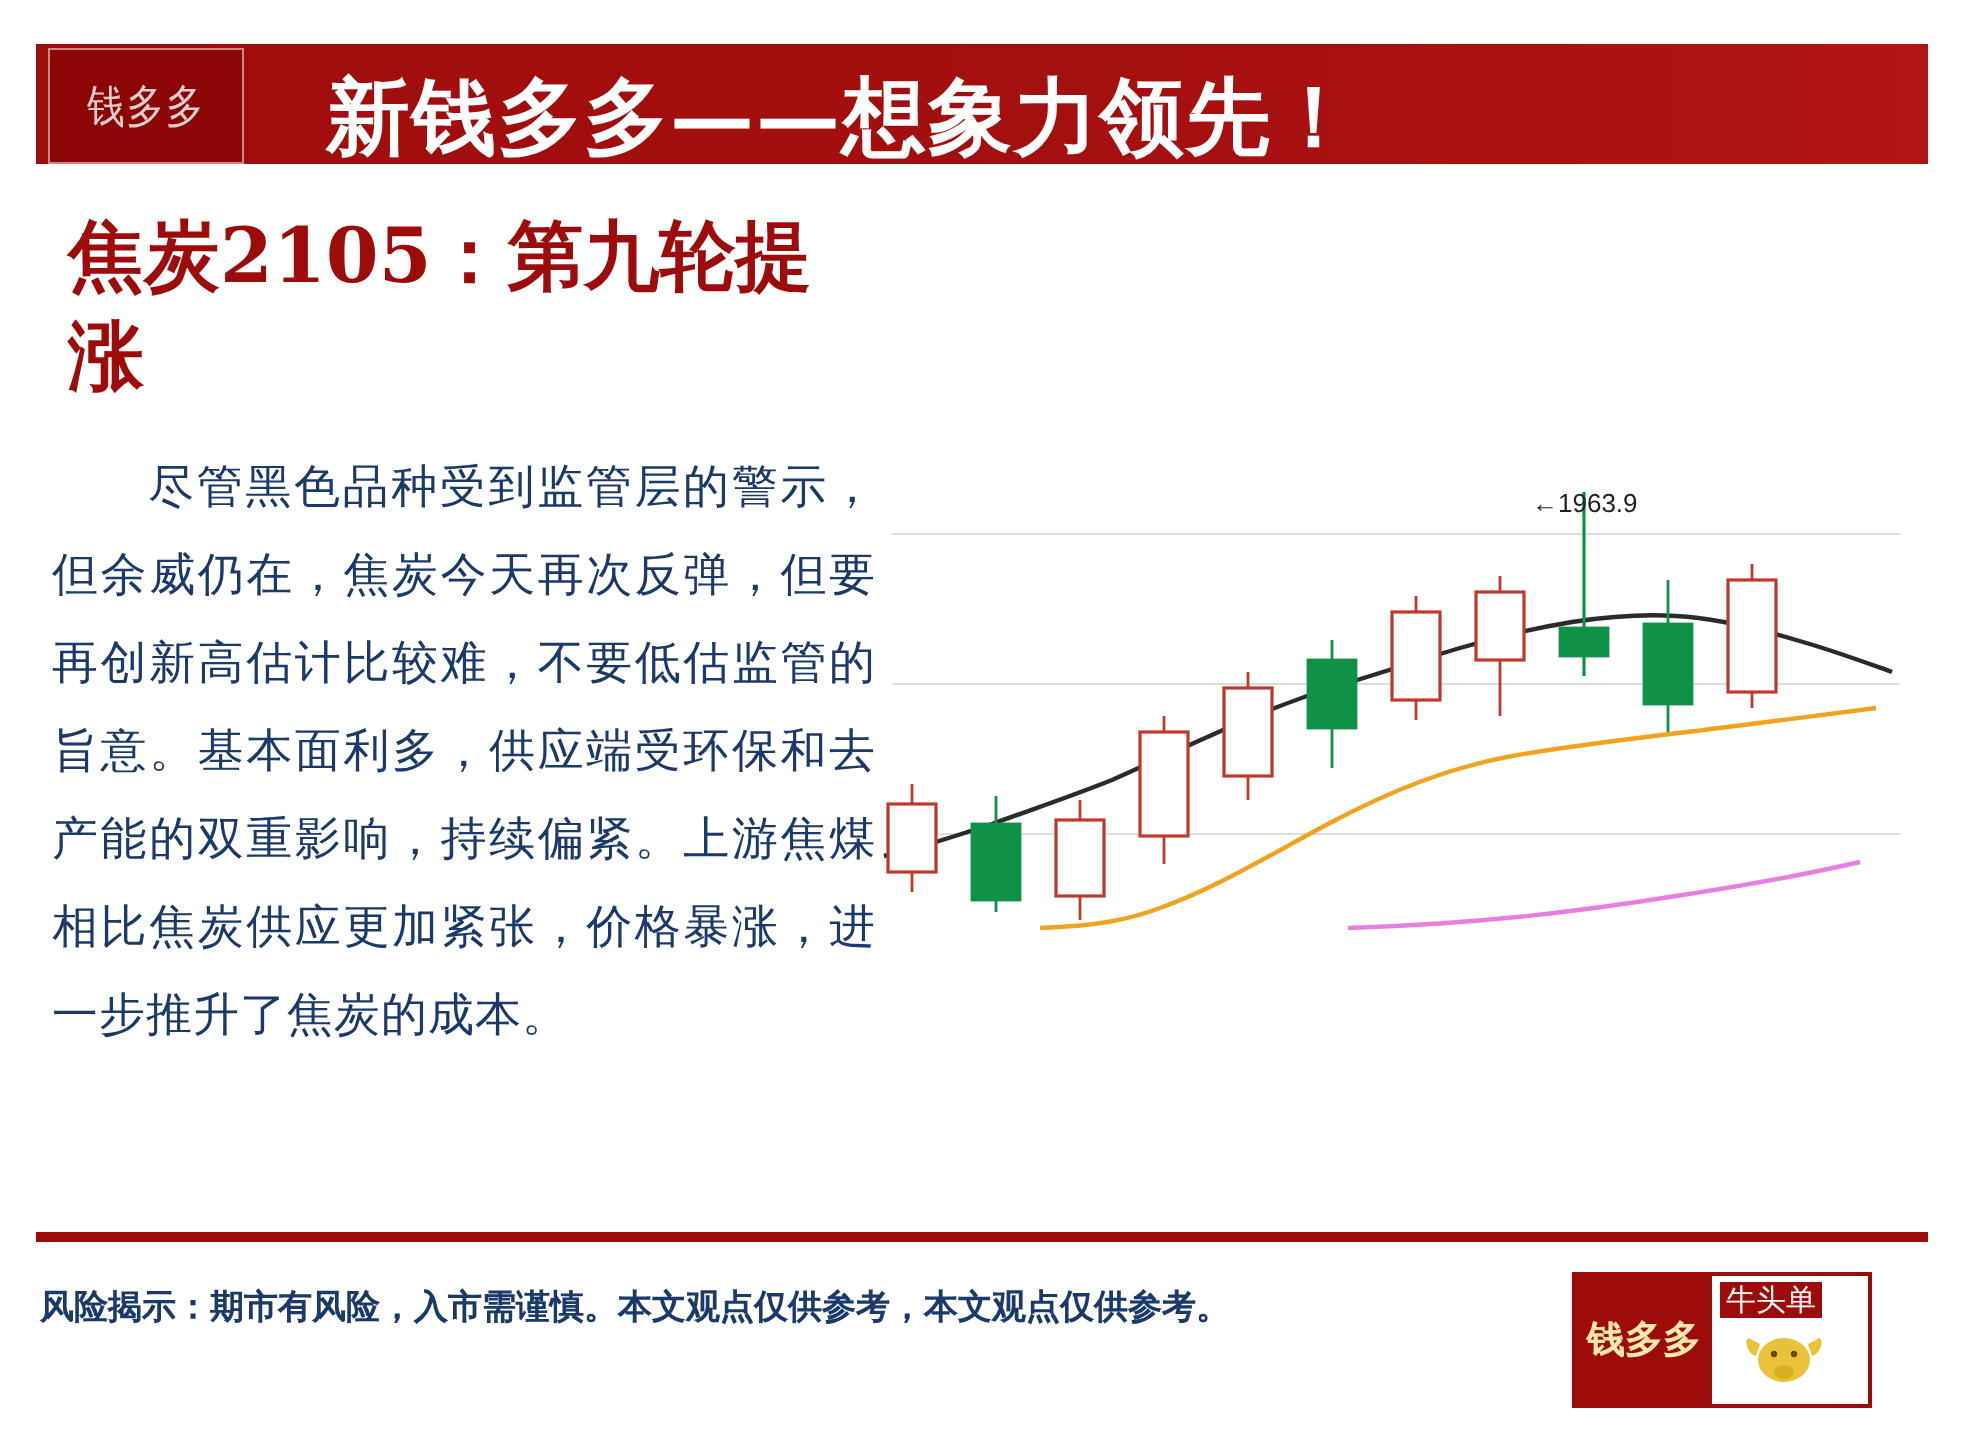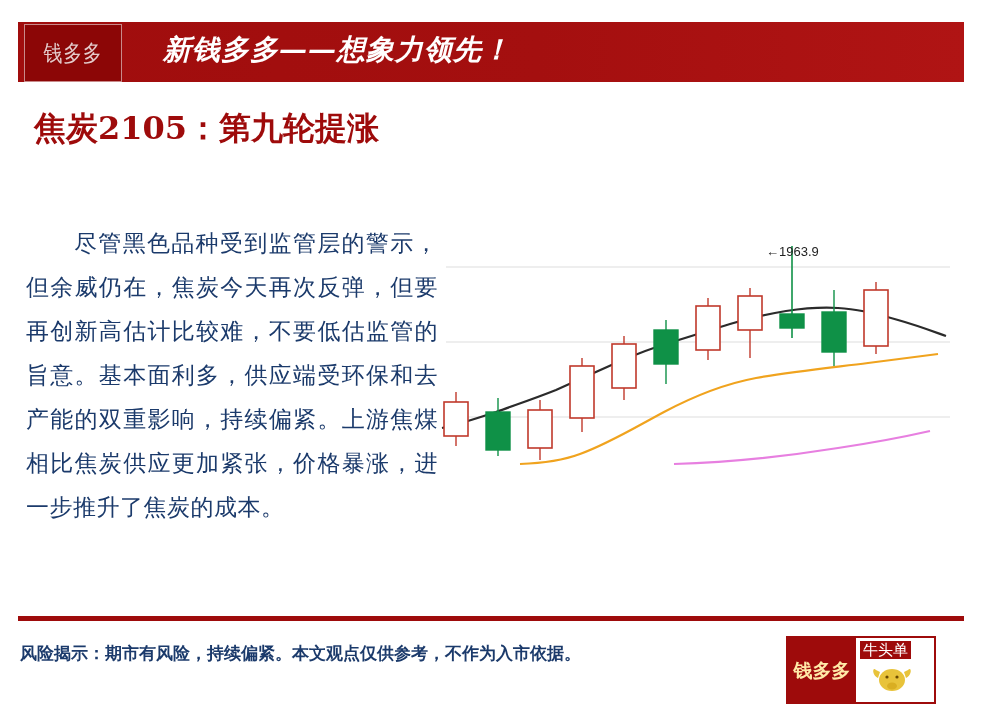--- a/index.html
+++ b/index.html
@@ -45,36 +45,35 @@
     font-family: "DejaVu Serif", serif;
     white-space: nowrap;
     transform: scaleX(0.82);
     text-shadow: 0 0 1px #6b0202;
   }
   .header-title {
     position: absolute;
     left: 163px;
     top: 31px;
     color: #ffffff;
-    font-size: 28px;
+    font-size: 42px;
     font-weight: bold;
     letter-spacing: 1px;
     font-family: "DejaVu Serif", serif;
     white-space: nowrap;
-    font-style: italic;
   }
 
   
   .slide-title {
     position: absolute;
     left: 34px;
     top: 103px;
     width: 400px;
     color: #9e0b0b;
-    font-size: 32px;
+    font-size: 38px;
     font-weight: bold;
     line-height: 50px;
     font-family: "DejaVu Serif", serif;
   }
 
   
   .body-text {
     position: absolute;
     left: 26px;
     top: 222px;
@@ -239,21 +238,21 @@
       <rect x="384" y="80" width="24" height="40" fill="#0f9147" stroke="#0f9147" stroke-width="1.4"></rect>
 
       <line x1="438" y1="50" x2="438" y2="122" stroke="#c0392b" stroke-width="1.4"></line>
       <rect x="426" y="58" width="24" height="56" fill="#ffffff" stroke="#c0392b" stroke-width="1.6"></rect>
     </g>
   </svg>
 </div>
 <div class="chart-annot">←1963.9</div>
 
 <div class="footer-rule"></div>
-<div class="footer-note">风险揭示：期市有风险，持续偏紧。本文观点仅供参考，不作为入市依据。</div>
+<div class="footer-note">风险揭示：期市有风险，入市需谨慎。本文观点仅供参考，本文观点仅供参考。</div>
 <div class="footer-logo">
   <div class="footer-logo-left">钱多多</div>
   <div class="footer-logo-right">
     <span class="tag">牛头单</span>
     <svg class="bull" viewBox="0 0 44 32">
       <path d="M6,8 C2,4 2,14 8,16 L10,10 Z" fill="#e8c33a"></path>
       <path d="M38,8 C42,4 42,14 36,16 L34,10 Z" fill="#e8c33a"></path>
       <ellipse cx="22" cy="18" rx="13" ry="11" fill="#e8c33a"></ellipse>
       <circle cx="17" cy="15" r="1.6" fill="#6b4a00"></circle>
       <circle cx="27" cy="15" r="1.6" fill="#6b4a00"></circle>

